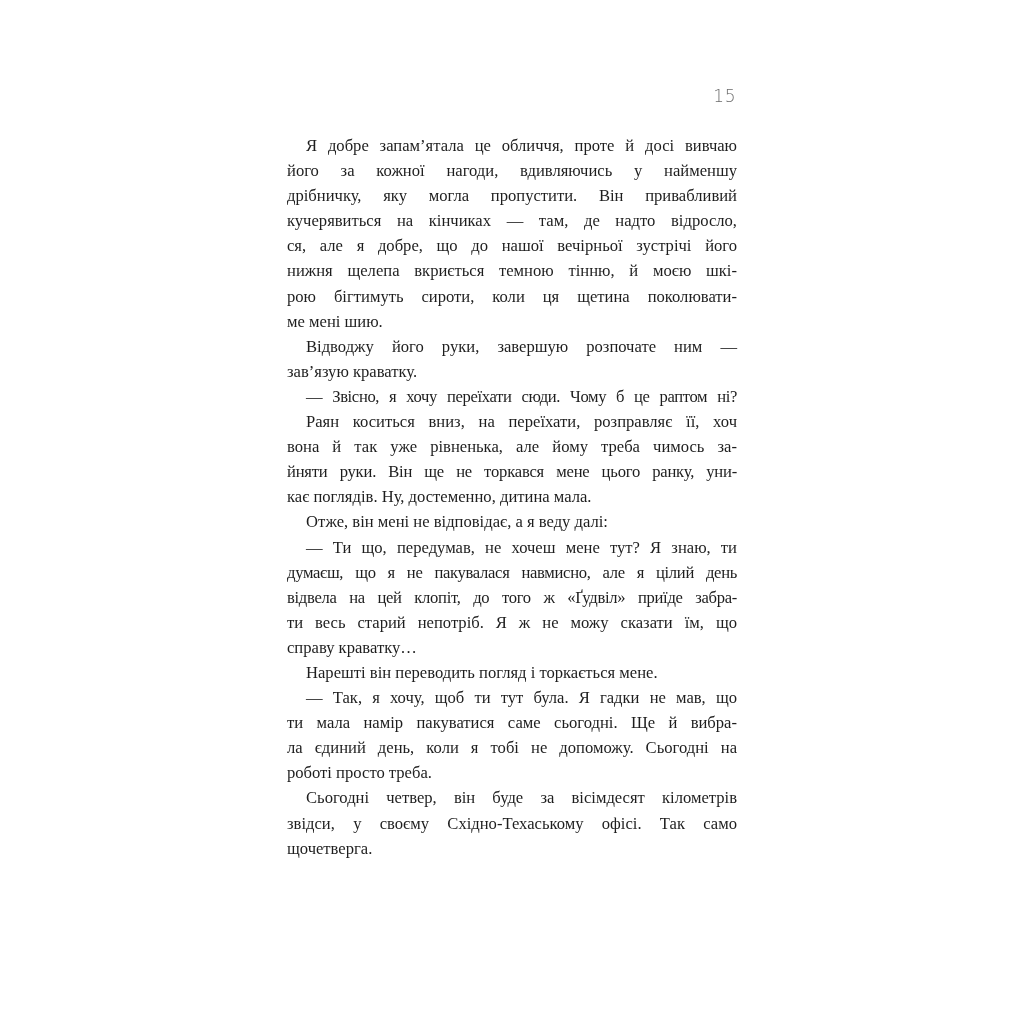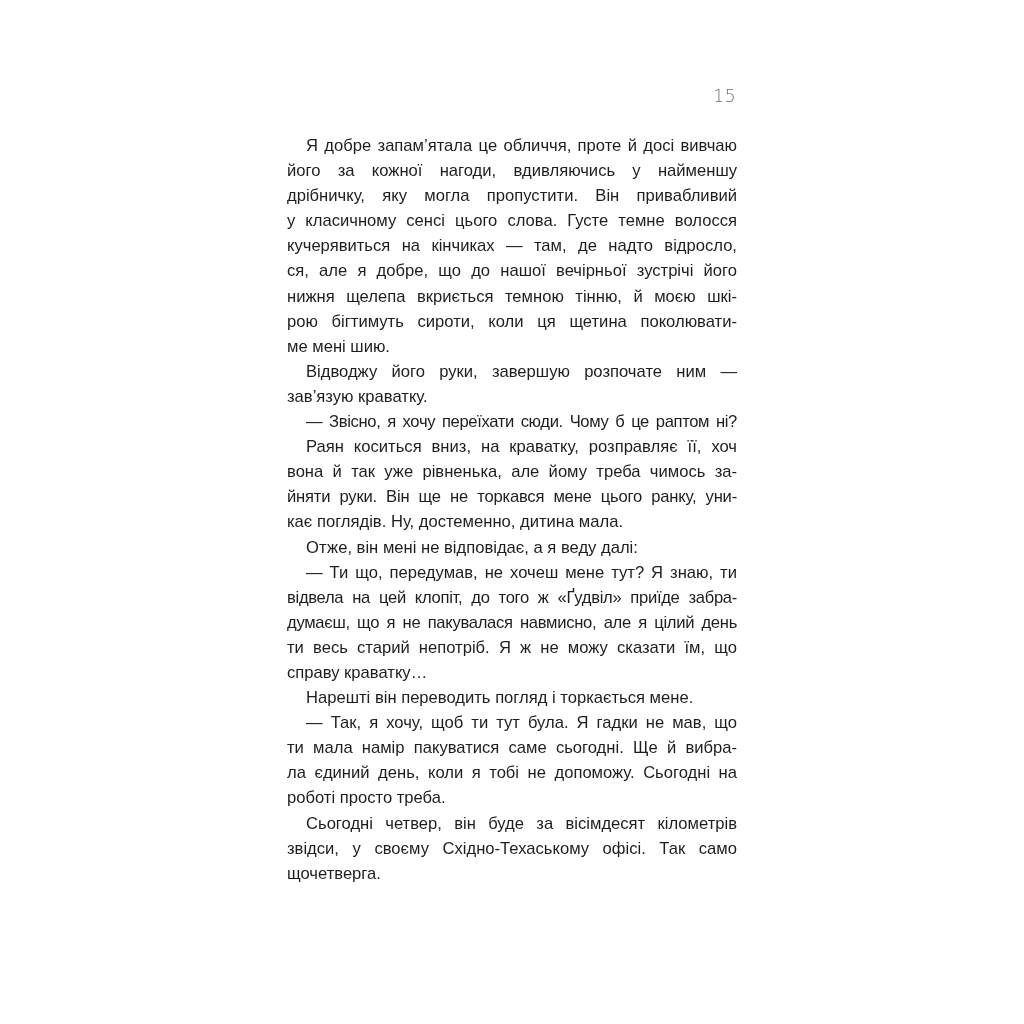--- a/index.html
+++ b/index.html
@@ -31,21 +31,21 @@
       font-size: 17px;
       font-weight: 300;
       color: #6b6b6b;
       letter-spacing: 0.5px;
     }
     .text-block {
       position: absolute;
       left: 271px;
       top: 133px;
       width: 450px;
-      font-family: Liberation Sans, sans-serif;
+      font-family: Liberation Serif, serif;
       font-size: 16.6px;
       line-height: 25.1px;
       color: #1e1e1e;
     }
     .line {
       display: block;
       white-space: nowrap;
       height: 25.1px;
     }
     .line.justify {
@@ -65,52 +65,51 @@
 
 <div class="page">
   <div class="page-number">15</div>
 
   <div class="text-block">
 
     <div>
       <span class="line justify indent">Я добре запам’ятала це обличчя, проте й досі вивчаю</span>
       <span class="line justify">його за кожної нагоди, вдивляючись у найменшу</span>
       <span class="line justify">дрібничку, яку могла пропустити. Він привабливий</span>
-      <span class="line justify">у класичному сенсі цього слова. Густе темне волосся</span>
       <span class="line justify">кучерявиться на кінчиках — там, де надто відросло,</span>
       <span class="line justify">ся, але я добре, що до нашої вечірньої зустрічі його</span>
       <span class="line justify">нижня щелепа вкриється темною тінню, й моєю шкі-</span>
       <span class="line justify">рою бігтимуть сироти, коли ця щетина поколювати-</span>
       <span class="line last">ме мені шию.</span>
     </div>
 
     <div>
       <span class="line justify indent">Відводжу його руки, завершую розпочате ним —</span>
       <span class="line last">зав’язую краватку.</span>
     </div>
 
     <div>
       <span class="line justify indent" style="letter-spacing:-0.35px;">— Звісно, я хочу переїхати сюди. Чому б це раптом ні?</span>
     </div>
 
     <div>
-      <span class="line justify indent">Раян коситься вниз, на краватку, розправляє її, хоч</span>
+      <span class="line justify indent">Раян коситься вниз, на переїхати, розправляє її, хоч</span>
       <span class="line justify">вона й так уже рівненька, але йому треба чимось за-</span>
       <span class="line justify" style="letter-spacing:-0.2px;">йняти руки. Він ще не торкався мене цього ранку, уни-</span>
       <span class="line last">кає поглядів. Ну, достеменно, дитина мала.</span>
     </div>
 
     <div>
       <span class="line last indent">Отже, він мені не відповідає, а я веду далі:</span>
     </div>
 
     <div>
       <span class="line justify indent">— Ти що, передумав, не хочеш мене тут? Я знаю, ти</span>
+      <span class="line justify" style="letter-spacing:-0.3px;">думаєш, що я не пакувалася навмисно, але я цілий день</span>
       <span class="line justify" style="letter-spacing:-0.3px;">відвела на цей клопіт, до того ж «Ґудвіл» приїде забра-</span>
-      <span class="line justify" style="letter-spacing:-0.3px;">думаєш, що я не пакувалася навмисно, але я цілий день</span>
       <span class="line justify">ти весь старий непотріб. Я ж не можу сказати їм, що</span>
       <span class="line last">справу краватку…</span>
     </div>
 
     <div>
       <span class="line last indent">Нарешті він переводить погляд і торкається мене.</span>
     </div>
 
     <div>
       <span class="line justify indent">— Так, я хочу, щоб ти тут була. Я гадки не мав, що</span>

